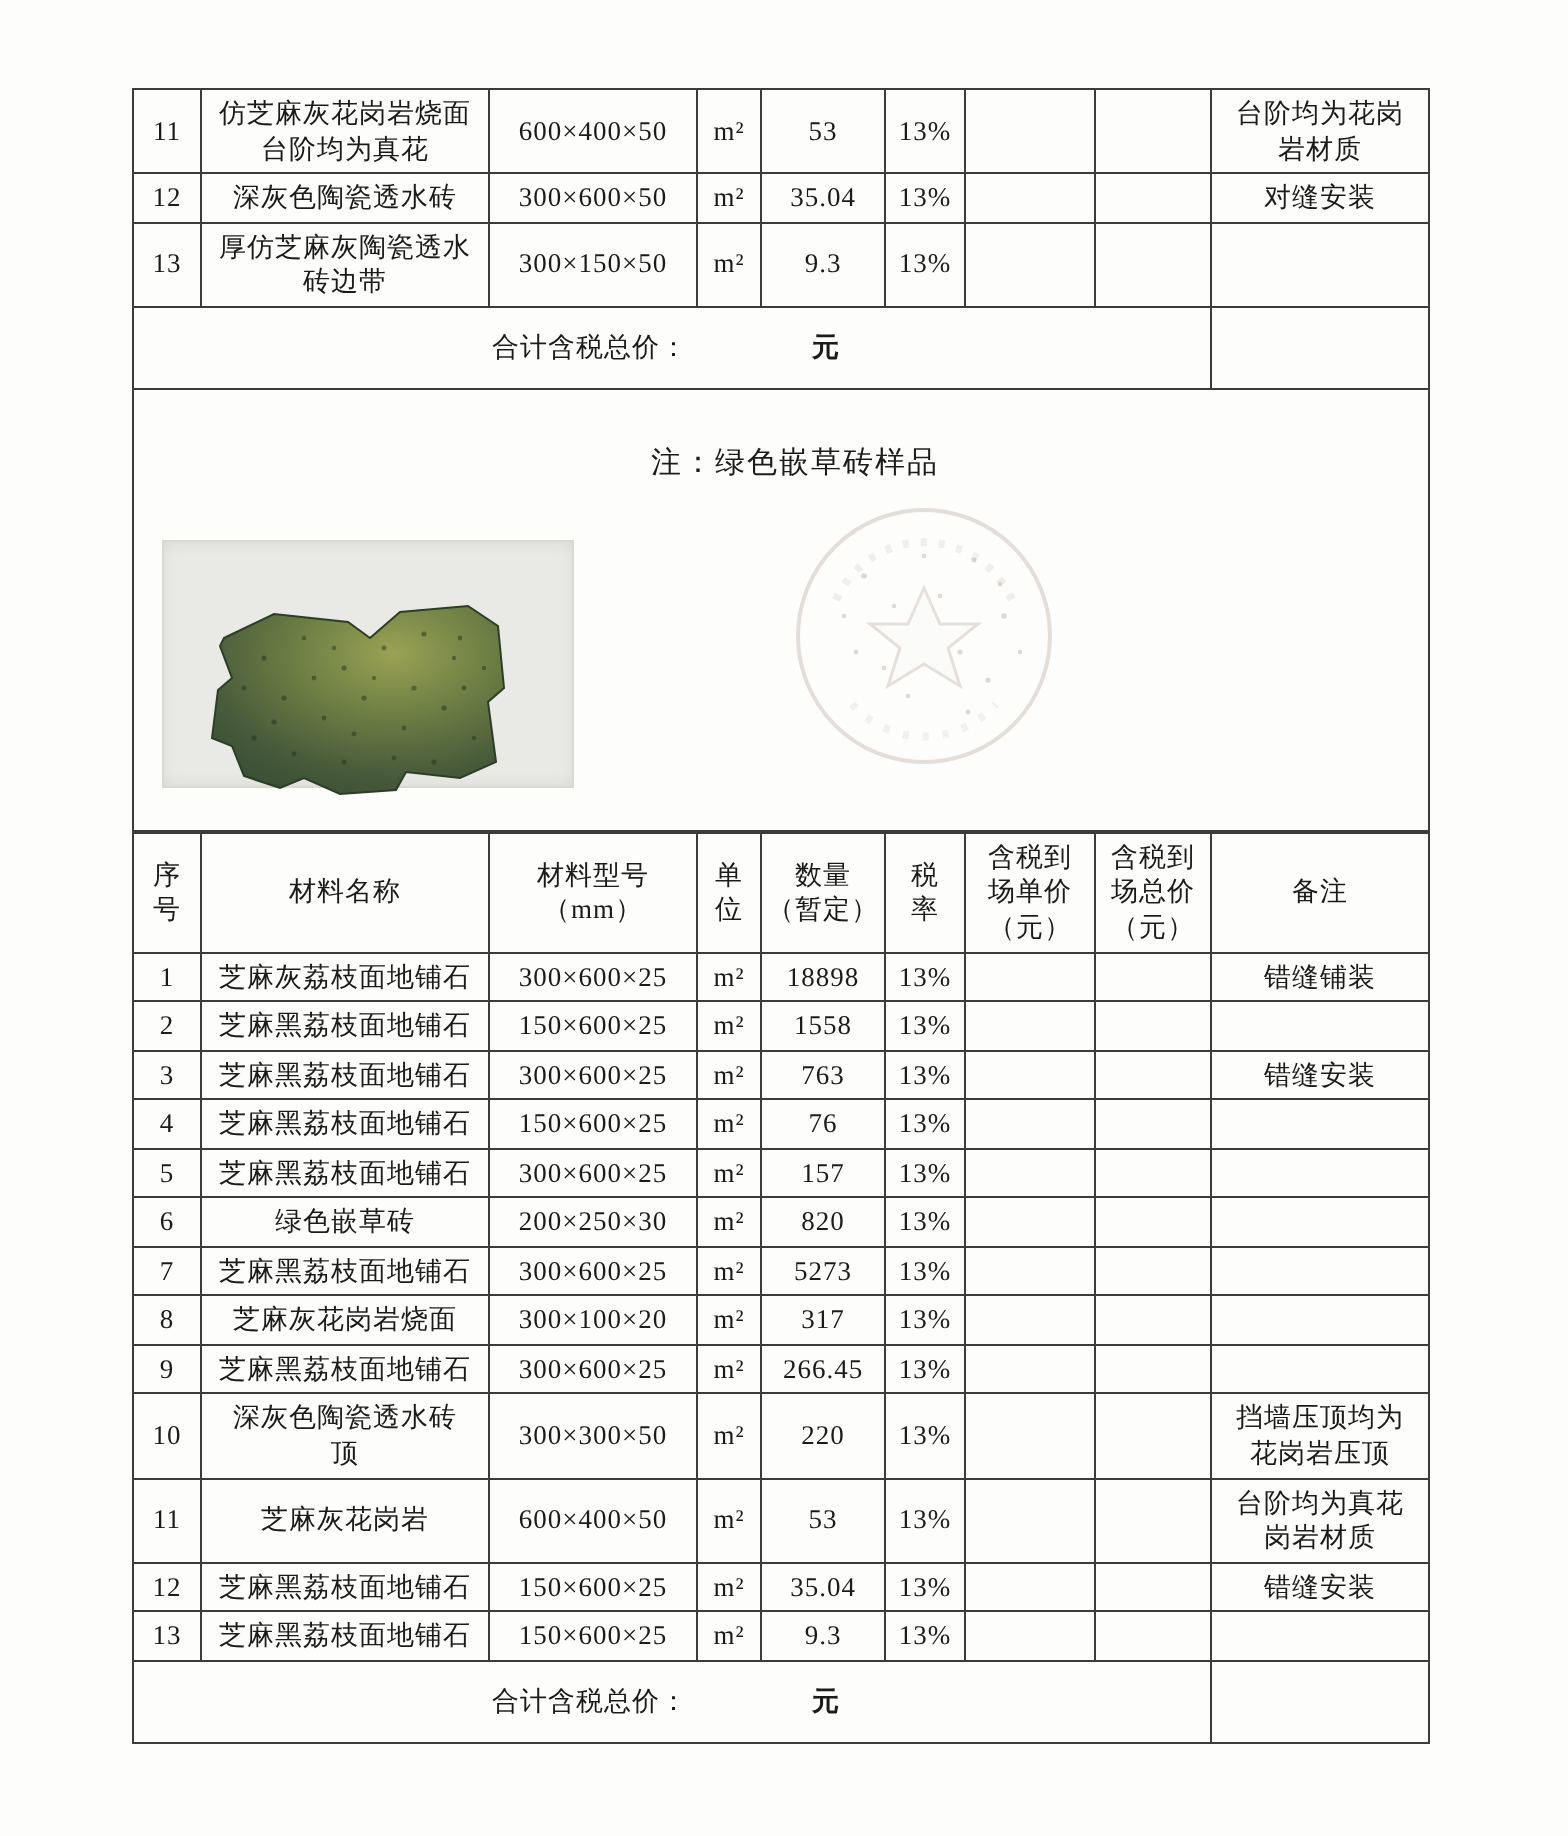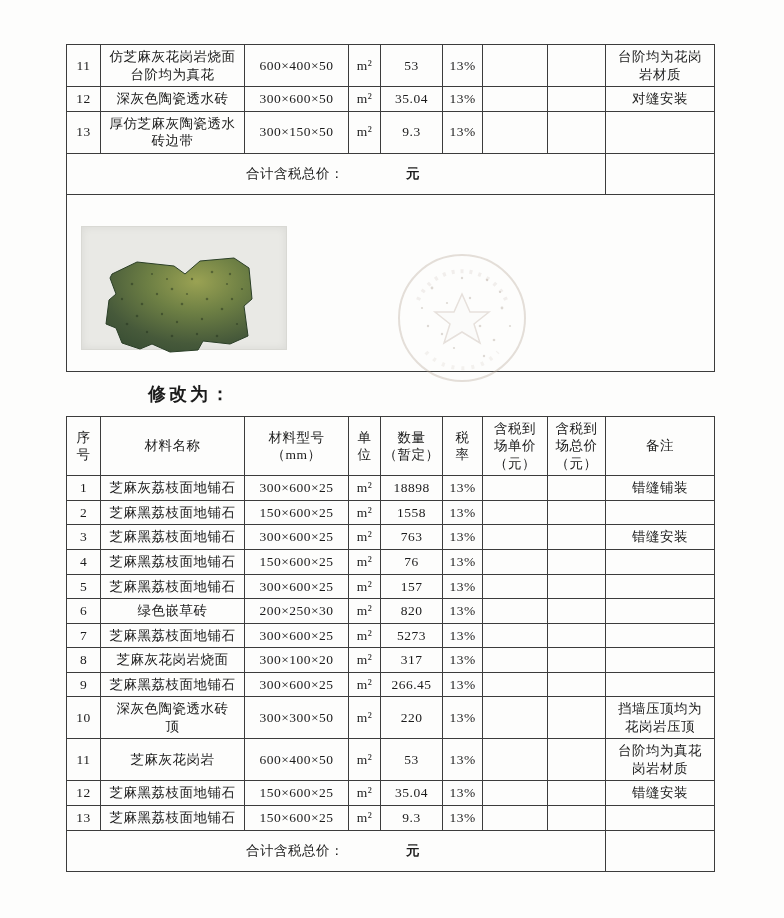--- a/index.html
+++ b/index.html
@@ -139,20 +139,21 @@
             <td class="remark-cell"></td>
           </tr>
         </tbody>
       <tbody>
         <tr>
           <td class="total-cell" colspan="8"><span>合计含税总价：</span><span class="yuan">元</span></td>
           <td></td>
         </tr>
         <tr>
           <td class="note-cell" colspan="9">
+            <div class="note-text">注：绿色嵌草砖样品</div>
             <div class="sample-photo">
               <svg width="204" height="122" viewBox="0 0 204 122">
                 <defs>
                   <radialGradient id="brickGrad" cx="0.62" cy="0.25" r="0.95">
                     <stop offset="0" stop-color="#9aa253"></stop>
                     <stop offset="0.35" stop-color="#6d7f44"></stop>
                     <stop offset="0.7" stop-color="#46593a"></stop>
                     <stop offset="1" stop-color="#324830"></stop>
                   </radialGradient>
                 </defs>
@@ -186,21 +187,20 @@
                     <circle cx="160" cy="45" r="1.1"></circle>
                     <circle cx="85" cy="35" r="1.1"></circle>
                 </g>
               </svg>
             </div>
           </td>
         </tr>
       </tbody>
     </table>
 
-    <div class="modify-label">修改为：</div>
 
     <table class="grid">
       <colgroup>
         <col class="c-no">
           <col class="c-name">
           <col class="c-spec">
           <col class="c-unit">
         <col class="c-qty">
           <col class="c-tax">
           <col class="c-unit-price">

